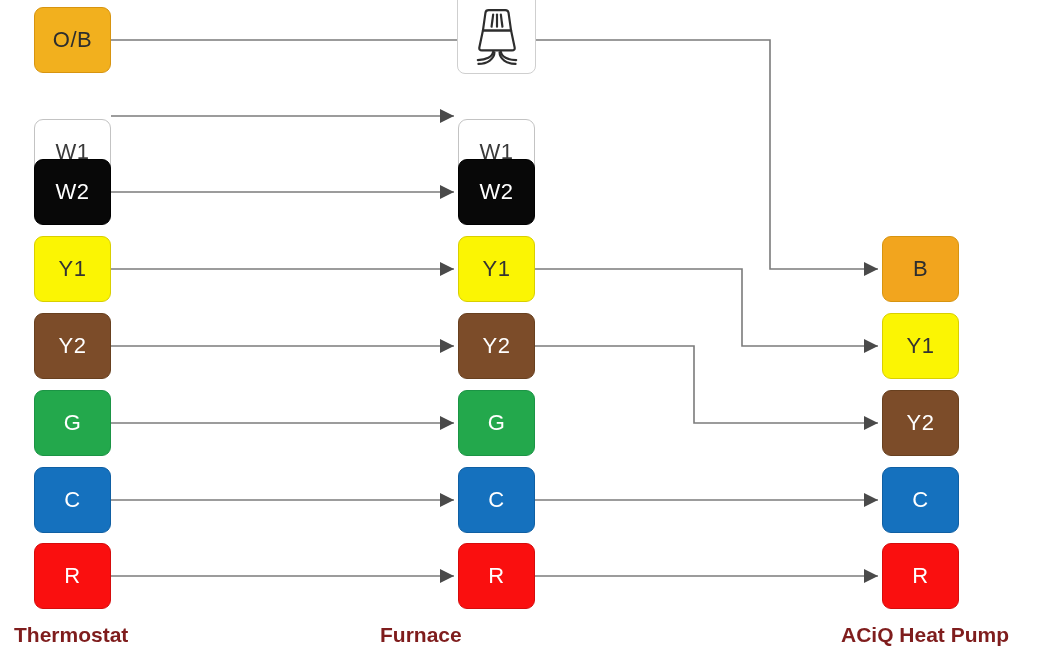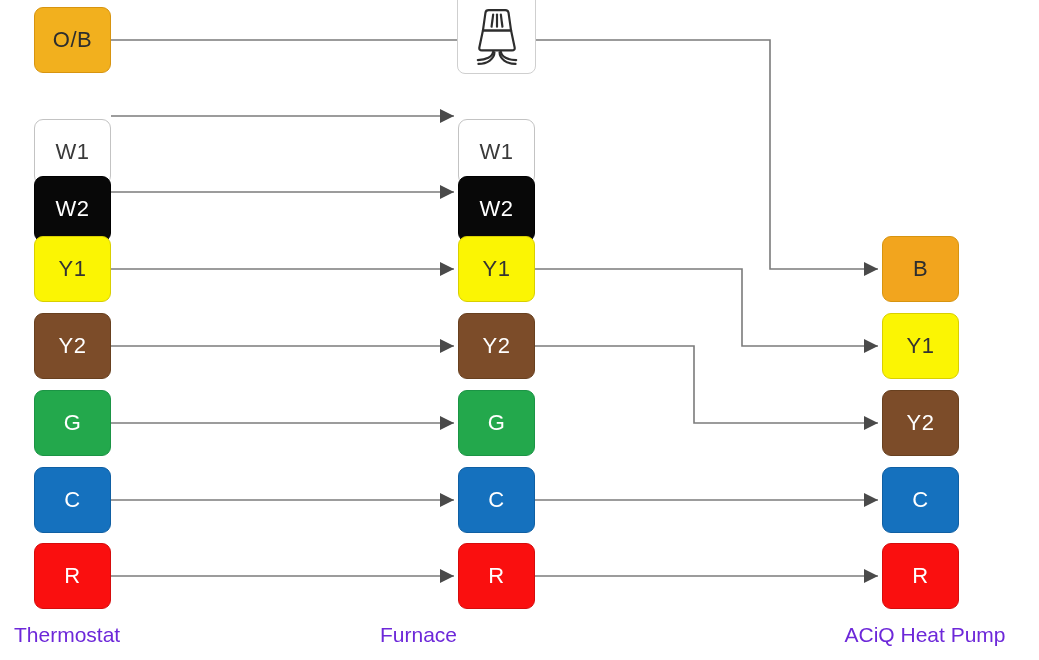--- a/index.html
+++ b/index.html
@@ -13,31 +13,31 @@
     position:absolute;width:77px;height:66px;box-sizing:border-box;
     border:1.5px solid rgba(0,0,0,.25);border-radius:9px;
     display:flex;align-items:center;justify-content:center;
     font-weight:normal;font-size:22px;letter-spacing:.5px;z-index:2;
   }
   
   .col-t{left:34px;}
   .col-f{left:458px;}
   .col-h{left:882px;}
   
-  .r0{top:7px;}  .r1{top:83px;margin-top:36px;}  .r2{top:176px;} .r3{top:236px;}
+  .r0{top:7px;}  .r1{top:83px;margin-top:36px;}  .r2{top:159px;} .r3{top:236px;}
   .r4{top:313px;}.r5{top:390px;} .r6{top:467px;} .r7{top:543px;}
   .wirenut-box{
     position:absolute;left:457px;top:-14px;width:79px;height:88px;
     box-sizing:border-box;background:#ffffff;border:1.5px solid #cfcfcf;
     border-radius:8px;z-index:2;display:flex;align-items:flex-end;justify-content:center;
   }
   .wirenut-box svg{display:block;margin-bottom:3px;}
   .col-label{
-    position:absolute;top:623px;font-weight:normal;font-size:21px;
-    color:#6d28d9;z-index:2;white-space:nowrap;
+    position:absolute;top:623px;font-weight:bold;font-size:21px;
+    color:#7f1d1d;z-index:2;white-space:nowrap;
   }
   .lbl-t{left:14px;}
   .lbl-f{left:380px;width:235px;text-align:left;}
   .lbl-h{left:790px;width:270px;text-align:center;}
 </style>
 </head>
 <body>
 
 <div id="stage">
 

